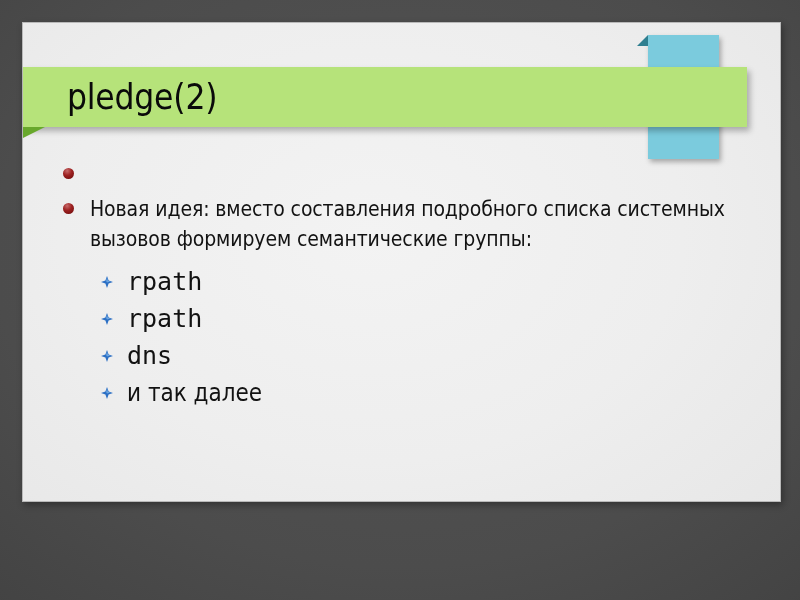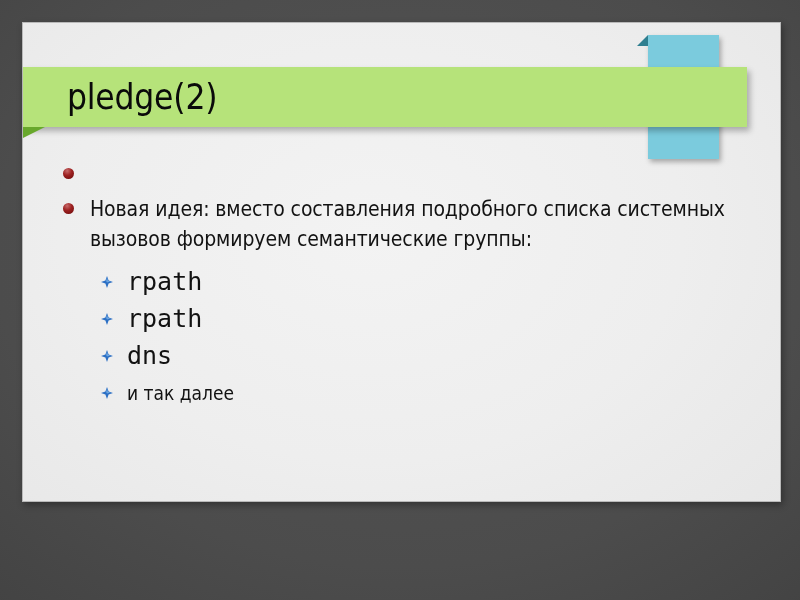--- a/index.html
+++ b/index.html
@@ -151,21 +151,21 @@
   .lvl2 .marker svg { display: block; }
 
   .lvl2 .txt-mono {
     font-family: "DejaVu Sans Mono", "Liberation Mono", monospace;
     font-size: 25px;
     line-height: 26px;
     color: #121212;
   }
   .lvl2 .txt-sans {
     font-family: "DejaVu Sans Condensed", "Liberation Sans", sans-serif;
-    font-size: 19px;
+    font-size: 24px;
     line-height: 26px;
     color: #121212;
   }
 </style>
 </head>
 <body>
 
 <div id="stage">
 
   <div id="slide">

